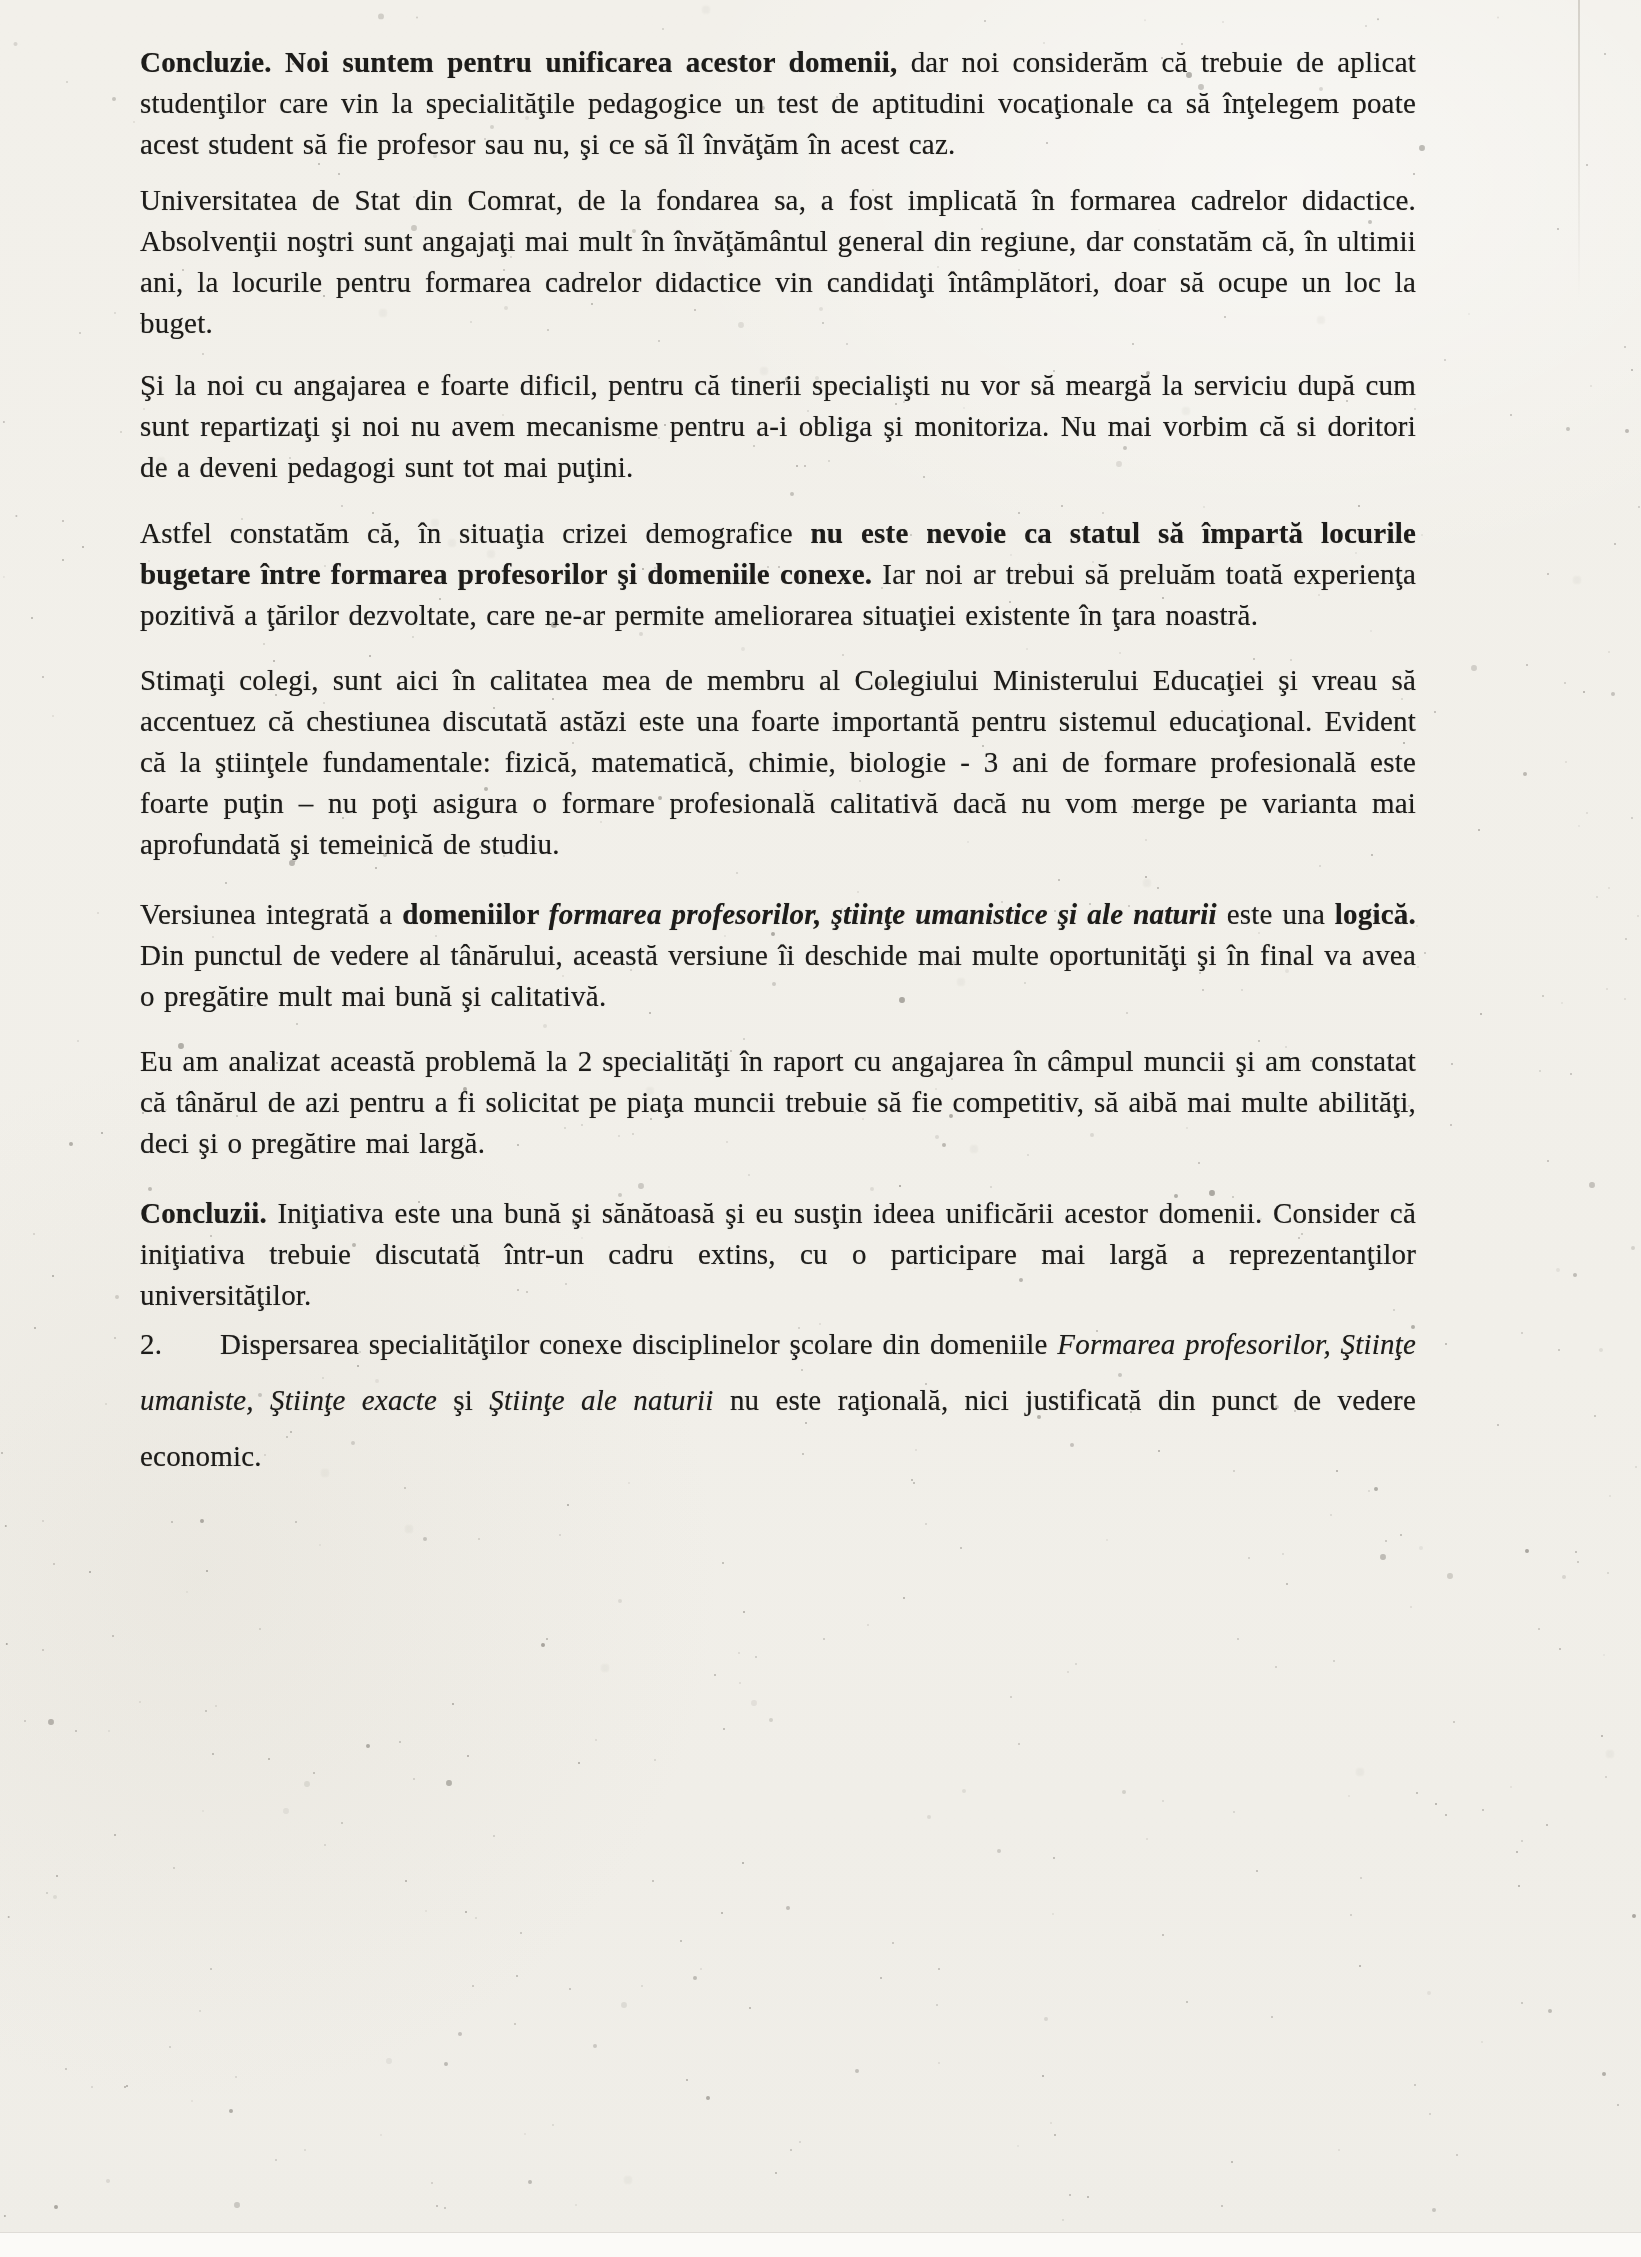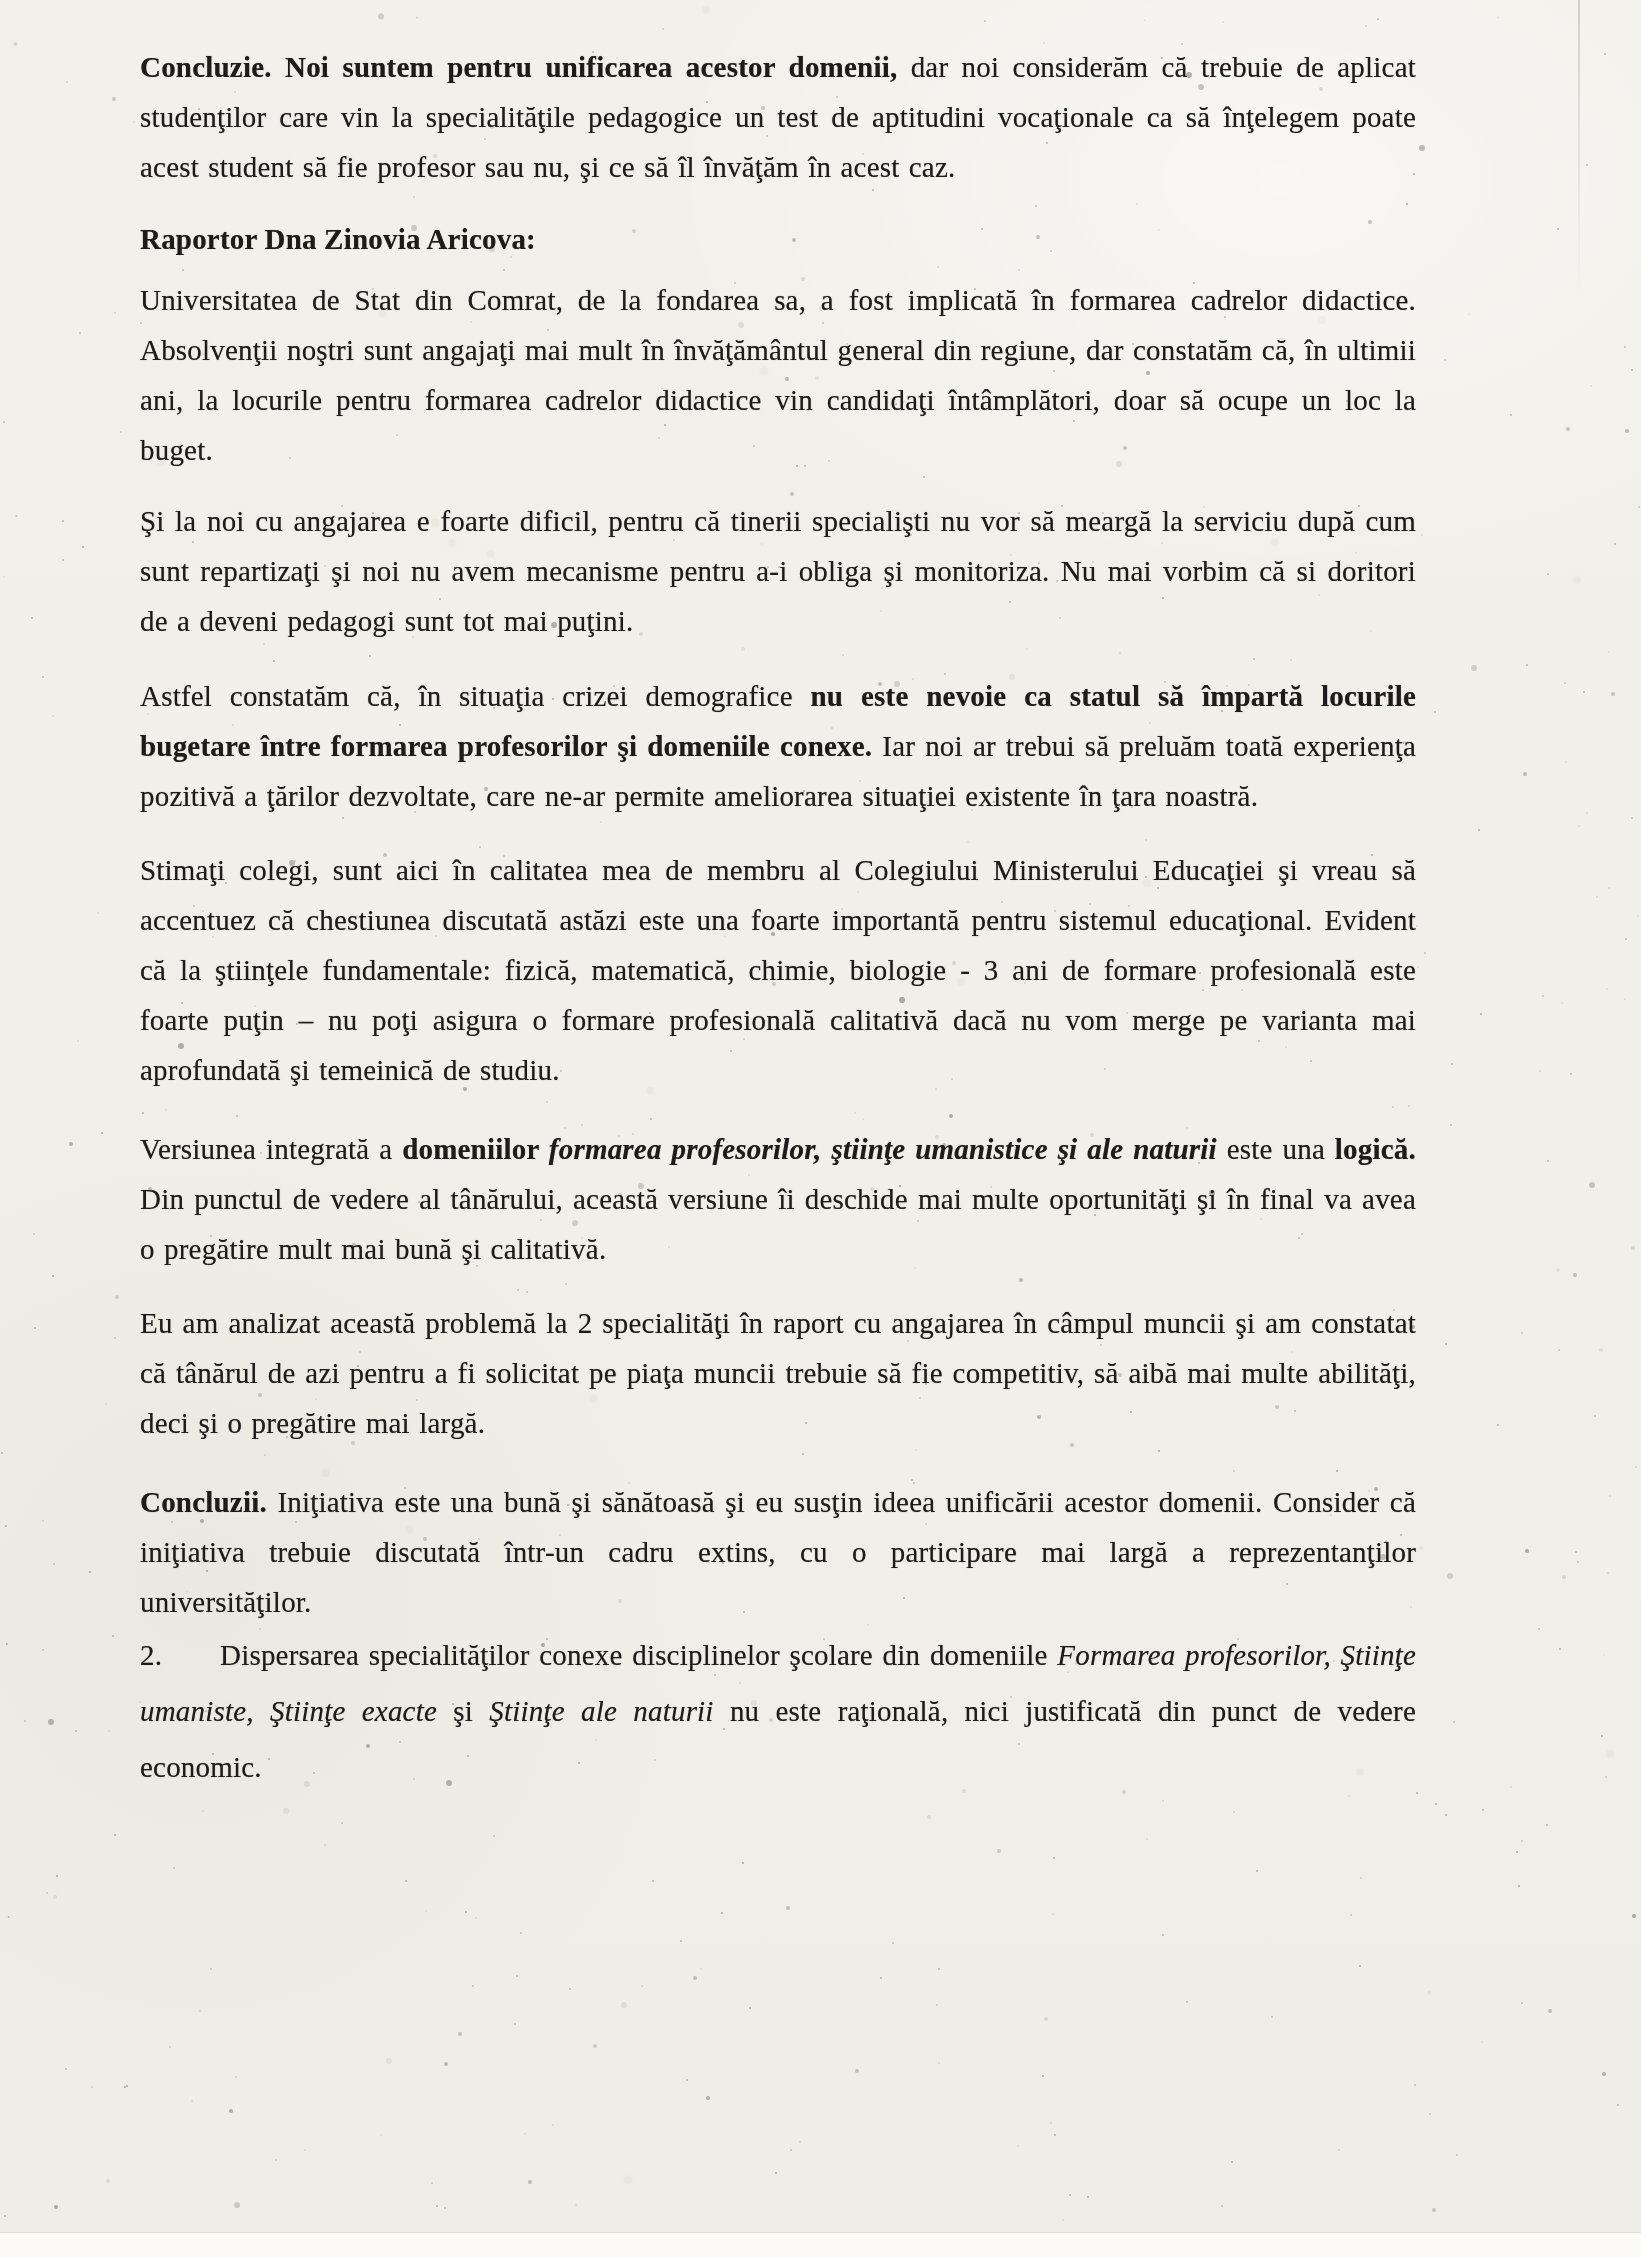--- a/index.html
+++ b/index.html
@@ -13,21 +13,21 @@
     background-image:
       radial-gradient(1062px 676px at 78% 8%, rgba(255,255,255,0.45), rgba(255,255,255,0) 60%),
       radial-gradient(869px 869px at 12% 70%, rgba(214,209,197,0.22), rgba(214,209,197,0) 60%),
       linear-gradient(180deg,#f2f0ea 0%, #f1efe9 60%, #efede7 100%);
   }
   .textbody{
     position:absolute;left:140px;top:42px;width:1276px;
     text-shadow:0 0 0.7px rgba(35,32,28,0.55);
   }
   .p,.h,.li{font-size:29px;}
-  .p{text-align:justify;line-height:50px;word-spacing:1.9px;letter-spacing:0.2px;}
+  .p{text-align:justify;line-height:41px;word-spacing:1.9px;letter-spacing:0.2px;}
   .h{font-weight:bold;line-height:41px;letter-spacing:0.2px;}
   .hc{text-align:center;padding-left:106px;}
   .li{text-align:justify;line-height:56px;word-spacing:1.9px;letter-spacing:0.2px;position:relative;}
   .num{display:inline-block;width:80px;}
   .s-n{font-weight:normal;font-style:normal;}
   .s-b{font-weight:700;}
   .s-i{font-style:italic;}
   .s-bi{font-weight:700;font-style:italic;}
   .noise{position:absolute;left:0;top:0;width:1.9px;height:1.9px;border-radius:50%;pointer-events:none;background:transparent;}
   .edge-line{
@@ -41,21 +41,20 @@
   }
 </style>
 </head>
 <body>
 
 <div class="page" style="background-color: rgb(241, 239, 233); color: rgb(29, 28, 26);">
   <div class="noise" id="noise" style="box-shadow: rgba(62, 57, 50, 0.14) 413px 196px 0px 0px, rgba(62, 57, 50, 0.11) 616px 57px 0px 0px, rgba(62, 57, 50, 0.23) 1433px 2209px 0px 1px, rgba(62, 57, 50, 0.1) 1052px 1913px 0px 0px, rgba(62, 57, 50, 0.36) 230px 2110px 0px 1px, rgba(62, 57, 50, 0.16) 903px 401px 0px 0px, rgba(62, 57, 50, 0.34) 1546px 1824px 0px 0px, rgba(62, 57, 50, 0.25) 766px 135px 0px 0px, rgba(62, 57, 50, 0.2) 1360px 1877px 0px 0px, rgba(62, 57, 50, 0.31) 960px 1547px 0px 0px, rgba(62, 57, 50, 0.13) 1624px 998px 0px 0px, rgba(62, 57, 50, 0.27) 734px 282px 0px 0px, rgba(62, 57, 50, 0.16) 1319px 865px 0px 0px, rgba(62, 57, 50, 0.36) 31px 617px 0px 0px, rgba(62, 57, 50, 0.26) 1567px 428px 0px 1px, rgba(62, 57, 50, 0.39) 552px 698px 0px 0px, rgba(62, 57, 50, 0.21) 169px 2046px 0px 0px, rgba(62, 57, 50, 0.24) 1164px 681px 0px 0px, rgba(62, 57, 50, 0.3) 192px 541px 0px 0px, rgba(62, 57, 50, 0.3) 804px 465px 0px 0px, rgba(62, 57, 50, 0.35) 1445px 1814px 0px 0px, rgba(62, 57, 50, 0.25) 658px 340px 0px 0px, rgba(62, 57, 50, 0.32) 1069px 2194px 0px 0px, rgba(62, 57, 50, 0.34) 706px 101px 0px 0px, rgba(62, 57, 50, 0.2) 1605px 1776px 0px 0px, rgba(62, 57, 50, 0.37) 464px 1088px 0px 1px, rgba(62, 57, 50, 0.16) 323px 702px 0px 0px, rgba(62, 57, 50, 0.19) 662px 28px 0px 0px, rgba(62, 57, 50, 0.3) 778px 566px 0px 0px, rgba(62, 57, 50, 0.2) 907px 1340px 0px 0px, rgba(62, 57, 50, 0.37) 686px 2079px 0px 0px, rgba(62, 57, 50, 0.08) 1557px 1269px 0px 1px, rgba(62, 57, 50, 0.38) 418px 1201px 0px 0px, rgba(62, 57, 50, 0.17) 1607px 1572px 0px 0px, rgba(62, 57, 50, 0.18) 925px 1523px 0px 0px, rgba(62, 57, 50, 0.08) 753px 1702px 0px 1.9px, rgba(62, 57, 50, 0.29) 944px 673px 0px 0px, rgba(62, 57, 50, 0.24) 767px 566px 0px 0px, rgba(62, 57, 50, 0.37) 56px 1875px 0px 0px, rgba(62, 57, 50, 0.39) 1211px 1192px 0px 1.9px, rgba(62, 57, 50, 0.25) 1018px 1743px 0px 0px, rgba(62, 57, 50, 0.08) 1010px 554px 0px 0px, rgba(62, 57, 50, 0.26) 1542px 995px 0px 0px, rgba(62, 57, 50, 0.26) 936px 68px 0px 0px, rgba(62, 57, 50, 0.15) 114px 312px 0px 0px, rgba(62, 57, 50, 0.39) 463px 1245px 0px 0px, rgba(62, 57, 50, 0.3) 1096px 1330px 0px 0px, rgba(62, 57, 50, 0.25) 459px 2033px 0px 1px, rgba(62, 57, 50, 0.16) 1075px 1663px 0px 0px, rgba(62, 57, 50, 0.18) 241px 518px 0px 0px, rgba(62, 57, 50, 0.34) 723px 1728px 0px 0px, rgba(62, 57, 50, 0.19) 478px 1538px 0px 0px, rgba(62, 57, 50, 0.3) 1198px 1162px 0px 0px, rgba(62, 57, 50, 0.33) 448px 1782px 0px 1.9px, rgba(62, 57, 50, 0.24) 1444px 359px 0px 0px, rgba(62, 57, 50, 0.09) 1144px 19.3px 0px 0px, rgba(62, 57, 50, 0.39) 1358px 505px 0px 0px, rgba(62, 57, 50, 0.23) 1100px 1344px 0px 0px, rgba(62, 57, 50, 0.12) 938px 2062px 0px 0px, rgba(62, 57, 50, 0.11) 1338px 2149px 0px 0px, rgba(62, 57, 50, 0.36) 367px 1745px 0px 1px, rgba(62, 57, 50, 0.38) 1406px 203px 0px 0px, rgba(62, 57, 50, 0.32) 1020px 1279px 0px 1px, rgba(62, 57, 50, 0.15) 1241px 989px 0px 0px, rgba(62, 57, 50, 0.12) 819px 1323px 0px 0px, rgba(62, 57, 50, 0.3) 694px 309px 0px 0px, rgba(62, 57, 50, 0.34) 372px 512px 0px 0px, rgba(62, 57, 50, 0.11) 1608px 887px 0px 0px, rgba(62, 57, 50, 0.22) 173px 1867px 0px 0px, rgba(62, 57, 50, 0.17) 971px 809px 0px 0px, rgba(62, 57, 50, 0.09) 380px 2134px 0px 0px, rgba(62, 57, 50, 0.18) 1414px 408px 0px 0px, rgba(62, 57, 50, 0.09) 1510px 1786px 0px 0px, rgba(62, 57, 50, 0.08) 1286px 970px 0px 1px, rgba(62, 57, 50, 0.16) 1136px 203px 0px 0px, rgba(62, 57, 50, 0.09) 425px 1910px 0px 0px, rgba(62, 57, 50, 0.31) 1346px 400px 0px 0px, rgba(62, 57, 50, 0.32) 291px 862px 0px 1.9px, rgba(62, 57, 50, 0.13) 726px 1141px 0px 0px, rgba(62, 57, 50, 0.4) 101px 1132px 0px 0px, rgba(62, 57, 50, 0.26) 384px 854px 0px 1px, rgba(62, 57, 50, 0.29) 445px 2063px 0px 1px, rgba(62, 57, 50, 0.14) 1062px 2219px 0px 0px, rgba(62, 57, 50, 0.1) 1260px 1218px 0px 0px, rgba(62, 57, 50, 0.32) 1162px 1934px 0px 0px, rgba(62, 57, 50, 0.12) 739px 1682px 0px 0px, rgba(62, 57, 50, 0.14) 618px 1135px 0px 0px, rgba(62, 57, 50, 0.19) 66px 81px 0px 0px, rgba(62, 57, 50, 0.2) 773px 983px 0px 1px, rgba(62, 57, 50, 0.27) 892px 1942px 0px 0px, rgba(62, 57, 50, 0.23) 260px 1152px 0px 0px, rgba(62, 57, 50, 0.32) 436px 2205px 0px 0px, rgba(62, 57, 50, 0.16) 1632px 1247px 0px 1px, rgba(62, 57, 50, 0.14) 641px 1985px 0px 0px, rgba(62, 57, 50, 0.18) 896px 683px 0px 1.9px, rgba(62, 57, 50, 0.4) 206px 1570px 0px 0px, rgba(62, 57, 50, 0.34) 911px 1479px 0px 0px, rgba(62, 57, 50, 0.35) 659px 797px 0px 1px, rgba(62, 57, 50, 0.12) 1119px 652px 0px 0px, rgba(62, 57, 50, 0.14) 245px 112px 0px 0px, rgba(62, 57, 50, 0.3) 1310px 1060px 0px 0px, rgba(62, 57, 50, 0.31) 198px 108px 0px 0px, rgba(62, 57, 50, 0.4) 1403px 742px 0px 0px, rgba(62, 57, 50, 0.38) 467px 1755px 0px 0px, rgba(62, 57, 50, 0.36) 493px 707px 0px 0px, rgba(62, 57, 50, 0.19) 1290px 659px 0px 0px, rgba(62, 57, 50, 0.24) 113px 98px 0px 1px, rgba(62, 57, 50, 0.35) 749px 2007px 0px 0px, rgba(62, 57, 50, 0.13) 212px 936px 0px 0px, rgba(62, 57, 50, 0.18) 1473px 667px 0px 1.9px, rgba(62, 57, 50, 0.33) 981px 228px 0px 0px, rgba(62, 57, 50, 0.28) 210px 1968px 0px 0px, rgba(62, 57, 50, 0.18) 673px 539px 0px 0px, rgba(62, 57, 50, 0.09) 1275px 961px 0px 0px, rgba(62, 57, 50, 0.09) 914px 1267px 0px 0px, rgba(62, 57, 50, 0.31) 1421px 147px 0px 1.9px, rgba(62, 57, 50, 0.26) 1453px 1721px 0px 0px, rgba(62, 57, 50, 0.3) 210px 1235px 0px 0px, rgba(62, 57, 50, 0.26) 753px 445px 0px 0px, rgba(62, 57, 50, 0.1) 1481px 2041px 0px 0px, rgba(62, 57, 50, 0.27) 787px 1907px 0px 1px, rgba(62, 57, 50, 0.34) 982px 745px 0px 0px, rgba(62, 57, 50, 0.22) 1275px 1666px 0px 0px, rgba(62, 57, 50, 0.13) 1145px 839px 0px 0px, rgba(62, 57, 50, 0.2) 1408px 1105px 0px 0px, rgba(62, 57, 50, 0.19) 574px 1222px 0px 1.9px, rgba(62, 57, 50, 0.2) 842px 654px 0px 0px, rgba(62, 57, 50, 0.28) 822px 322px 0px 0px, rgba(62, 57, 50, 0.36) 1631px 369px 0px 0px, rgba(62, 57, 50, 0.2) 1001px 901px 0px 0px, rgba(62, 57, 50, 0.26) 1232px 1196px 0px 0px, rgba(62, 57, 50, 0.11) 1497px 16.4px 0px 0px, rgba(62, 57, 50, 0.37) 1193px 282px 0px 0px, rgba(62, 57, 50, 0.37) 405px 1880px 0px 0px, rgba(62, 57, 50, 0.22) 372px 288px 0px 0px, rgba(62, 57, 50, 0.11) 740px 324px 0px 1.9px, rgba(62, 57, 50, 0.4) 542px 1644px 0px 1px, rgba(62, 57, 50, 0.27) 520px 1932px 0px 0px, rgba(62, 57, 50, 0.25) 1456px 2154px 0px 0px, rgba(62, 57, 50, 0.35) 181px 1002px 0px 0px, rgba(62, 57, 50, 0.1) 108px 1730px 0px 0px, rgba(62, 57, 50, 0.34) 1053px 1857px 0px 0px, rgba(62, 57, 50, 0.14) 748px 1174px 0px 0px, rgba(62, 57, 50, 0.36) 1516px 1851px 0px 0px, rgba(62, 57, 50, 0.23) 1237px 1638px 0px 0px, rgba(62, 57, 50, 0.13) 595px 1739px 0px 0px, rgba(62, 57, 50, 0.27) 1624px 346px 0px 0px, rgba(62, 57, 50, 0.11) 871px 1188px 0px 1px, rgba(62, 57, 50, 0.26) 547px 329px 0px 0px, rgba(62, 57, 50, 0.24) 823px 1638px 0px 0px, rgba(62, 57, 50, 0.18) 736px 872px 0px 0px, rgba(62, 57, 50, 0.27) 1202px 989px 0px 0px, rgba(62, 57, 50, 0.28) 694px 1977px 0px 1px, rgba(62, 57, 50, 0.31) 869px 65px 0px 0px, rgba(62, 57, 50, 0.17) 412px 636px 0px 0px, rgba(62, 57, 50, 0.13) 97px 912px 0px 0px, rgba(62, 57, 50, 0.3) 1450px 1124px 0px 0px, rgba(62, 57, 50, 0.22) 1521px 1332px 0px 0px, rgba(62, 57, 50, 0.28) 1382px 1556px 0px 1.9px, rgba(62, 57, 50, 0.24) 540px 1219px 0px 0px, rgba(62, 57, 50, 0.19) 632px 1133px 0px 0px, rgba(62, 57, 50, 0.38) 1221px 710px 0px 0px, rgba(62, 57, 50, 0.18) 416px 1399px 0px 0px, rgba(62, 57, 50, 0.31) 353px 1244px 0px 1px, rgba(62, 57, 50, 0.26) 1577px 1561px 0px 0px, rgba(62, 57, 50, 0.38) 273px 660px 0px 0px, rgba(62, 57, 50, 0.13) 1091px 1134px 0px 1px, rgba(62, 57, 50, 0.16) 1320px 88px 0px 1px, rgba(62, 57, 50, 0.2) 951px 1078px 0px 0px, rgba(62, 57, 50, 0.19) 120px 431px 0px 0px, rgba(62, 57, 50, 0.25) 1591px 1184px 0px 1.9px, rgba(62, 57, 50, 0.35) 268px 1758px 0px 0px, rgba(62, 57, 50, 0.37) 1147px 372px 0px 1px, rgba(62, 57, 50, 0.16) 990px 1186px 0px 0px, rgba(62, 57, 50, 0.14) 552px 2124px 0px 0px, rgba(62, 57, 50, 0.07) 1468px 313px 0px 0px, rgba(62, 57, 50, 0.08) 1370px 630px 0px 0px, rgba(62, 57, 50, 0.25) 1181px 43px 0px 0px, rgba(62, 57, 50, 0.11) 1258px 932px 0px 0px, rgba(62, 57, 50, 0.12) 1161px 542px 0px 0px, rgba(62, 57, 50, 0.15) 199px 2010px 0px 0px, rgba(62, 57, 50, 0.32) 1256px 1870px 0px 0px, rgba(62, 57, 50, 0.14) 1092px 561px 0px 0px, rgba(62, 57, 50, 0.15) 1596px 896px 0px 0px, rgba(62, 57, 50, 0.2) 1429px 2113px 0px 0px, rgba(62, 57, 50, 0.39) 55px 2206px 0px 1px, rgba(62, 57, 50, 0.17) 654px 1759px 0px 0px, rgba(62, 57, 50, 0.29) 479px 846px 0px 0px, rgba(62, 57, 50, 0.29) 236px 1115px 0px 0px, rgba(62, 57, 50, 0.26) 526px 1291px 0px 0px, rgba(62, 57, 50, 0.33) 1400px 1534px 0px 0px, rgba(62, 57, 50, 0.4) 89px 1571px 0px 0px, rgba(62, 57, 50, 0.15) 491px 248px 0px 1.9px, rgba(62, 57, 50, 0.1) 820px 308px 0px 1px, rgba(62, 57, 50, 0.27) 15.4px 515px 0px 0px, rgba(62, 57, 50, 0.36) 3.9px 2215px 0px 0px, rgba(62, 57, 50, 0.11) 937px 266px 0px 0px, rgba(62, 57, 50, 0.37) 124px 2086px 0px 0px, rgba(62, 57, 50, 0.36) 805px 1422px 0px 0px, rgba(62, 57, 50, 0.32) 1301px 578px 0px 0px, rgba(62, 57, 50, 0.08) 1017px 2145px 0px 0px, rgba(62, 57, 50, 0.15) 1226px 685px 0px 0px, rgba(62, 57, 50, 0.33) 225px 882px 0px 0px, rgba(62, 57, 50, 0.31) 923px 476px 0px 0px, rgba(62, 57, 50, 0.12) 165px 1109px 0px 0px, rgba(62, 57, 50, 0.35) 1603px 2073px 0px 1px, rgba(62, 57, 50, 0.23) 917px 1220px 0px 0px, rgba(62, 57, 50, 0.21) 798px 1327px 0px 0px, rgba(62, 57, 50, 0.39) 369px 655px 0px 0px, rgba(62, 57, 50, 0.35) 895px 403px 0px 0px, rgba(62, 57, 50, 0.32) 1161px 57px 0px 0px, rgba(62, 57, 50, 0.28) 560px 1070px 0px 0px, rgba(62, 57, 50, 0.09) 524px 2133px 0px 0px, rgba(62, 57, 50, 0.24) 193px 905px 0px 0px, rgba(62, 57, 50, 0.37) 707px 2097px 0px 1px, rgba(62, 57, 50, 0.19) 116px 1296px 0px 1px, rgba(62, 57, 50, 0.37) 649px 1012px 0px 0px, rgba(62, 57, 50, 0.12) 1318px 594px 0px 0px, rgba(62, 57, 50, 0.27) 65px 2068px 0px 0px, rgba(62, 57, 50, 0.21) 565px 1283px 0px 0px, rgba(62, 57, 50, 0.33) 1157px 887px 0px 0px, rgba(62, 57, 50, 0.36) 1188px 74px 0px 1.9px, rgba(62, 57, 50, 0.27) 1424px 952px 0px 0px, rgba(62, 57, 50, 0.21) 202px 910px 0px 0px, rgba(62, 57, 50, 0.22) 503px 855px 0px 0px, rgba(62, 57, 50, 0.21) 936px 2004px 0px 0px, rgba(62, 57, 50, 0.29) 1377px 18.3px 0px 0px, rgba(62, 57, 50, 0.21) 359px 1351px 0px 0px, rgba(62, 57, 50, 0.09) 1026px 648px 0px 0px, rgba(62, 57, 50, 0.38) 275px 694px 0px 0px, rgba(62, 57, 50, 0.16) 42px 1520px 0px 0px, rgba(62, 57, 50, 0.36) 1412px 1326px 0px 1px, rgba(62, 57, 50, 0.37) 34px 1327px 0px 0px, rgba(62, 57, 50, 0.35) 62px 559px 0px 0px, rgba(62, 57, 50, 0.23) 341px 505px 0px 0px, rgba(62, 57, 50, 0.19) 416px 16.4px 0px 0px, rgba(62, 57, 50, 0.16) 559px 1534px 0px 0px, rgba(62, 57, 50, 0.28) 1574px 1274px 0px 1px, rgba(62, 57, 50, 0.32) 730px 1050px 0px 0px, rgba(62, 57, 50, 0.21) 236px 2204px 0px 1.9px, rgba(62, 57, 50, 0.15) 807px 410px 0px 0px, rgba(62, 57, 50, 0.27) 879px 683px 0px 1px, rgba(62, 57, 50, 0.33) 1038px 1416px 0px 1px, rgba(62, 57, 50, 0.22) 619px 1194px 0px 1px, rgba(62, 57, 50, 0.23) 1638px 506px 0px 0px, rgba(62, 57, 50, 0.35) 1231px 2161px 0px 0px, rgba(62, 57, 50, 0.13) 105px 1403px 0px 0px, rgba(62, 57, 50, 0.17) 770px 1719px 0px 1px, rgba(62, 57, 50, 0.11) 928px 1816px 0px 1px, rgba(62, 57, 50, 0.34) 880px 1977px 0px 0px, rgba(62, 57, 50, 0.23) 1631px 817px 0px 0px, rgba(62, 57, 50, 0.19) 263px 643px 0px 0px, rgba(62, 57, 50, 0.24) 1050px 250px 0px 0px, rgba(62, 57, 50, 0.2) 546px 1101px 0px 0px, rgba(62, 57, 50, 0.33) 338px 173px 0px 0px, rgba(62, 57, 50, 0.12) 1606px 988px 0px 0px, rgba(62, 57, 50, 0.07) 1603px 1654px 0px 0px, rgba(62, 57, 50, 0.25) 1071px 1444px 0px 1px, rgba(62, 57, 50, 0.31) 925px 1383px 0px 0px, rgba(62, 57, 50, 0.14) 1330px 1514px 0px 0px, rgba(62, 57, 50, 0.36) 323px 295px 0px 0px, rgba(62, 57, 50, 0.11) 1050px 2122px 0px 0px, rgba(62, 57, 50, 0.1) 963px 1790px 0px 1px, rgba(62, 57, 50, 0.4) 742px 1862px 0px 0px, rgba(62, 57, 50, 0.39) 578px 1762px 0px 0px, rgba(62, 57, 50, 0.32) 1046px 142px 0px 0px, rgba(62, 57, 50, 0.35) 4.8px 1525px 0px 0px, rgba(62, 57, 50, 0.26) 296px 1023px 0px 0px, rgba(62, 57, 50, 0.31) 802px 1453px 0px 0px, rgba(62, 57, 50, 0.3) 1221px 2205px 0px 0px, rgba(62, 57, 50, 0.33) 516px 1975px 0px 0px, rgba(62, 57, 50, 0.21) 510px 256px 0px 0px, rgba(62, 57, 50, 0.34) 342px 817px 0px 0px, rgba(62, 57, 50, 0.23) 630px 969px 0px 0px, rgba(62, 57, 50, 0.21) 594px 2045px 0px 1px, rgba(62, 57, 50, 0.21) 1248px 1557px 0px 0px, rgba(62, 57, 50, 0.08) 376px 1380px 0px 1px, rgba(62, 57, 50, 0.36) 1413px 173px 0px 0px, rgba(62, 57, 50, 0.32) 1451px 1063px 0px 0px, rgba(62, 57, 50, 0.22) 1010px 1696px 0px 0px, rgba(62, 57, 50, 0.09) 1561px 1002px 0px 0px, rgba(62, 57, 50, 0.28) 1521px 2002px 0px 0px, rgba(62, 57, 50, 0.12) 139px 1701px 0px 0px, rgba(62, 57, 50, 0.17) 1123px 1791px 0px 1px, rgba(62, 57, 50, 0.18) 33px 1233px 0px 0px, rgba(62, 57, 50, 0.17) 564px 1127px 0px 0px, rgba(62, 57, 50, 0.1) 306px 1783px 0px 1.9px, rgba(62, 57, 50, 0.24) 114px 1337px 0px 0px, rgba(62, 57, 50, 0.36) 1445px 1343px 0px 0px, rgba(62, 57, 50, 0.09) 724px 935px 0px 0px, rgba(62, 57, 50, 0.4) 5.8px 1643px 0px 0px, rgba(62, 57, 50, 0.1) 1186px 1127px 0px 0px, rgba(62, 57, 50, 0.07) 581px 1237px 0px 0px, rgba(62, 57, 50, 0.25) 1128px 905px 0px 0px, rgba(62, 57, 50, 0.1) 816px 377px 0px 1px, rgba(62, 57, 50, 0.23) 24px 1720px 0px 0px, rgba(62, 57, 50, 0.14) 304px 2149px 0px 0px, rgba(62, 57, 50, 0.27) 399px 1741px 0px 0px, rgba(62, 57, 50, 0.11) 562px 975px 0px 0px, rgba(62, 57, 50, 0.14) 475px 1917px 0px 0px, rgba(62, 57, 50, 0.08) 1011px 676px 0px 1.9px, rgba(62, 57, 50, 0.13) 867px 1624px 0px 0px, rgba(62, 57, 50, 0.16) 799px 2141px 0px 0px, rgba(62, 57, 50, 0.32) 714px 1674px 0px 0px, rgba(62, 57, 50, 0.3) 1547px 573px 0px 0px, rgba(62, 57, 50, 0.09) 1291px 1351px 0px 0px, rgba(62, 57, 50, 0.36) 1175px 1195px 0px 1px, rgba(62, 57, 50, 0.22) 719px 579px 0px 0px, rgba(62, 57, 50, 0.11) 133px 121px 0px 0px, rgba(62, 57, 50, 0.31) 1056px 580px 0px 0px, rgba(62, 57, 50, 0.18) 352px 1442px 0px 1px, rgba(62, 57, 50, 0.12) 1565px 761px 0px 0px, rgba(62, 57, 50, 0.28) 205px 1710px 0px 0px, rgba(62, 57, 50, 0.12) 1101px 755px 0px 0px, rgba(62, 57, 50, 0.34) 212px 1753px 0px 0px, rgba(62, 57, 50, 0.11) 1416px 925px 0px 0px, rgba(62, 57, 50, 0.31) 1497px 1424px 0px 0px, rgba(62, 57, 50, 0.28) 1558px 1349px 0px 0px, rgba(62, 57, 50, 0.13) 215px 1705px 0px 0px, rgba(62, 57, 50, 0.36) 1375px 1488px 0px 1px, rgba(62, 57, 50, 0.08) 967px 841px 0px 0px, rgba(62, 57, 50, 0.26) 1038px 562px 0px 0px, rgba(62, 57, 50, 0.31) 1604px 53px 0px 0px, rgba(62, 57, 50, 0.38) 1478px 829px 0px 0px, rgba(62, 57, 50, 0.39) 276px 1062px 0px 0px, rgba(62, 57, 50, 0.18) 828px 460px 0px 0px, rgba(62, 57, 50, 0.39) 126px 2085px 0px 0px, rgba(62, 57, 50, 0.3) 1626px 430px 0px 1px, rgba(62, 57, 50, 0.28) 149px 1188px 0px 1px, rgba(62, 57, 50, 0.39) 901px 999px 0px 1.9px, rgba(62, 57, 50, 0.24) 79px 332px 0px 0px, rgba(62, 57, 50, 0.12) 862px 1118px 0px 0px, rgba(62, 57, 50, 0.28) 1301px 1233px 0px 0px, rgba(62, 57, 50, 0.13) 831px 727px 0px 0px, rgba(62, 57, 50, 0.38) 465px 1911px 0px 0px, rgba(62, 57, 50, 0.32) 1575px 1551px 0px 0px, rgba(62, 57, 50, 0.35) 439px 598px 0px 0px, rgba(62, 57, 50, 0.38) 721px 1912px 0px 0px, rgba(62, 57, 50, 0.21) 846px 343px 0px 0px, rgba(62, 57, 50, 0.18) 581px 1124px 0px 0px, rgba(62, 57, 50, 0.17) 1024px 982px 0px 0px, rgba(62, 57, 50, 0.23) 484px 138px 0px 0px, rgba(62, 57, 50, 0.29) 613px 685px 0px 0px, rgba(62, 57, 50, 0.3) 1526px 664px 0px 0px, rgba(62, 57, 50, 0.35) 1073px 420px 0px 0px, rgba(62, 57, 50, 0.07) 761px 543px 0px 0px, rgba(62, 57, 50, 0.32) 1557px 228px 0px 0px, rgba(62, 57, 50, 0.28) 1054px 910px 0px 0px, rgba(62, 57, 50, 0.13) 640px 633px 0px 1px, rgba(62, 57, 50, 0.25) 572px 742px 0px 0px, rgba(62, 57, 50, 0.35) 591px 303px 0px 0px, rgba(62, 57, 50, 0.27) 1199px 972px 0px 0px, rgba(62, 57, 50, 0.22) 1104px 1068px 0px 0px, rgba(62, 57, 50, 0.3) 1510px 414px 0px 0px, rgba(62, 57, 50, 0.11) 505px 307px 0px 1px, rgba(62, 57, 50, 0.27) 476px 1265px 0px 0px, rgba(62, 57, 50, 0.14) 1162px 1800px 0px 0px, rgba(62, 57, 50, 0.26) 472px 1985px 0px 0px, rgba(62, 57, 50, 0.21) 1059px 617px 0px 0px, rgba(62, 57, 50, 0.39) 1359px 1965px 0px 0px, rgba(62, 57, 50, 0.13) 1045px 2018px 0px 1px, rgba(62, 57, 50, 0.22) 413px 227px 0px 1.9px, rgba(62, 57, 50, 0.17) 1539px 1070px 0px 0px, rgba(62, 57, 50, 0.14) 1368px 1490px 0px 0px, rgba(62, 57, 50, 0.08) 147px 713px 0px 0px, rgba(62, 57, 50, 0.32) 1434px 711px 0px 0px, rgba(62, 57, 50, 0.25) 42px 1649px 0px 0px, rgba(62, 57, 50, 0.33) 546px 1638px 0px 0px, rgba(62, 57, 50, 0.16) 1233px 1811px 0px 0px, rgba(62, 57, 50, 0.3) 62px 520px 0px 0px, rgba(62, 57, 50, 0.15) 953px 962px 0px 1px, rgba(62, 57, 50, 0.38) 743px 1611px 0px 0px, rgba(62, 57, 50, 0.4) 1526px 1550px 0px 1px, rgba(62, 57, 50, 0.15) 14.5px 43px 0px 1px, rgba(62, 57, 50, 0.23) 1119px 1374px 0px 1px, rgba(62, 57, 50, 0.24) 1625px 938px 0px 0px, rgba(62, 57, 50, 0.3) 182px 269px 0px 0px, rgba(62, 57, 50, 0.33) 1px 1452px 0px 0px, rgba(62, 57, 50, 0.12) 600px 821px 0px 0px, rgba(62, 57, 50, 0.31) 1586px 164px 0px 0px, rgba(62, 57, 50, 0.12) 857px 891px 0px 0px, rgba(62, 57, 50, 0.1) 1203px 506px 0px 0px, rgba(62, 57, 50, 0.34) 318px 163px 0px 0px, rgba(62, 57, 50, 0.08) 319px 1544px 0px 0px, rgba(62, 57, 50, 0.1) 1149px 722px 0px 0px, rgba(62, 57, 50, 0.08) 2.9px 576px 0px 0px, rgba(62, 57, 50, 0.21) 1333px 1660px 0px 0px, rgba(62, 57, 50, 0.36) 1371px 854px 0px 0px, rgba(62, 57, 50, 0.14) 77px 1040px 0px 0px, rgba(62, 57, 50, 0.19) 380px 15.4px 0px 1.9px, rgba(62, 57, 50, 0.15) 859px 780px 0px 0px, rgba(62, 57, 50, 0.28) 1594px 1415px 0px 0px, rgba(62, 57, 50, 0.34) 650px 1118px 0px 0px, rgba(62, 57, 50, 0.29) 75px 1730px 0px 0px, rgba(62, 57, 50, 0.28) 1369px 221px 0px 1px, rgba(62, 57, 50, 0.16) 264px 1454px 0px 0px, rgba(62, 57, 50, 0.3) 943px 1144px 0px 1px, rgba(62, 57, 50, 0.09) 1355px 552px 0px 0px, rgba(62, 57, 50, 0.32) 50px 1721px 0px 1.9px, rgba(62, 57, 50, 0.14) 1635px 1466px 0px 0px, rgba(62, 57, 50, 0.37) 1583px 691px 0px 0px, rgba(62, 57, 50, 0.39) 452px 1703px 0px 0px, rgba(62, 57, 50, 0.26) 1200px 86px 0px 1.9px, rgba(62, 57, 50, 0.12) 1118px 463px 0px 1.9px, rgba(62, 57, 50, 0.3) 112px 1635px 0px 0px, rgba(62, 57, 50, 0.1) 1609px 1495px 0px 0px, rgba(62, 57, 50, 0.23) 755px 1656px 0px 0px, rgba(62, 57, 50, 0.37) 950px 1115px 0px 1px, rgba(62, 57, 50, 0.12) 107px 2180px 0px 1px, rgba(62, 57, 50, 0.1) 1600px 1349px 0px 1px, rgba(62, 57, 50, 0.15) 324px 565px 0px 0px, rgba(62, 57, 50, 0.14) 1282px 1553px 0px 0px, rgba(62, 57, 50, 0.1) 623px 2004px 0px 1.9px, rgba(62, 57, 50, 0.21) 493px 1835px 0px 0px, rgba(62, 57, 50, 0.32) 1559px 1648px 0px 0px, rgba(62, 57, 50, 0.23) 1102px 512px 0px 0px, rgba(62, 57, 50, 0.39) 399px 724px 0px 0px, rgba(62, 57, 50, 0.12) 936px 1136px 0px 1px, rgba(62, 57, 50, 0.35) 517px 1144px 0px 0px, rgba(62, 57, 50, 0.3) 793px 239px 0px 1px, rgba(62, 57, 50, 0.23) 414px 811px 0px 0px, rgba(62, 57, 50, 0.34) 872px 189px 0px 0px, rgba(62, 57, 50, 0.11) 52px 715px 0px 0px, rgba(62, 57, 50, 0.1) 1421px 534px 0px 0px, rgba(62, 57, 50, 0.25) 1538px 1628px 0px 0px, rgba(62, 57, 50, 0.14) 1027px 1154px 0px 0px, rgba(62, 57, 50, 0.33) 913px 1482px 0px 0px, rgba(62, 57, 50, 0.13) 738px 1652px 0px 0px, rgba(62, 57, 50, 0.1) 526px 117px 0px 1px, rgba(62, 57, 50, 0.12) 915px 1449px 0px 0px, rgba(62, 57, 50, 0.19) 1018px 269px 0px 0px, rgba(62, 57, 50, 0.18) 654px 567px 0px 0px, rgba(62, 57, 50, 0.32) 786px 378px 0px 1px, rgba(62, 57, 50, 0.19) 1392px 1106px 0px 0px, rgba(62, 57, 50, 0.29) 1294px 1410px 0px 0px, rgba(62, 57, 50, 0.32) 1614px 543px 0px 0px, rgba(62, 57, 50, 0.36) 180px 1045px 0px 1.9px, rgba(62, 57, 50, 0.13) 668px 1246px 0px 0px, rgba(62, 57, 50, 0.21) 46px 1892px 0px 0px, rgba(62, 57, 50, 0.16) 232px 724px 0px 0px, rgba(62, 57, 50, 0.12) 143px 408px 0px 0px, rgba(62, 57, 50, 0.24) 140px 322px 0px 0px, rgba(62, 57, 50, 0.16) 435px 935px 0px 0px, rgba(62, 57, 50, 0.4) 52px 1275px 0px 0px, rgba(62, 57, 50, 0.25) 53px 1563px 0px 0px, rgba(62, 57, 50, 0.26) 404px 1487px 0px 0px, rgba(62, 57, 50, 0.22) 1564px 682px 0px 0px, rgba(62, 57, 50, 0.2) 998px 1850px 0px 1px, rgba(62, 57, 50, 0.08) 1428px 1992px 0px 1px, rgba(62, 57, 50, 0.29) 529px 2181px 0px 1px, rgba(62, 57, 50, 0.28) 1037px 236px 0px 1px, rgba(62, 57, 50, 0.35) 292px 63px 0px 0px, rgba(62, 57, 50, 0.22) 650px 923px 0px 0px, rgba(62, 57, 50, 0.09) 628px 1482px 0px 0px, rgba(62, 57, 50, 0.34) 803px 790px 0px 0px, rgba(62, 57, 50, 0.29) 1570px 1073px 0px 0px, rgba(62, 57, 50, 0.18) 1365px 25px 0px 0px, rgba(62, 57, 50, 0.3) 1131px 806px 0px 0px, rgba(62, 57, 50, 0.39) 1518px 1885px 0px 0px, rgba(62, 57, 50, 0.33) 1061px 505px 0px 0px, rgba(62, 57, 50, 0.3) 652px 1880px 0px 0px, rgba(62, 57, 50, 0.13) 434px 155px 0px 1px, rgba(62, 57, 50, 0.09) 191px 2100px 0px 0px, rgba(62, 57, 50, 0.25) 1612px 693px 0px 1px, rgba(62, 57, 50, 0.33) 1416px 1792px 0px 0px, rgba(62, 57, 50, 0.21) 743px 1038px 0px 0px, rgba(62, 57, 50, 0.3) 938px 1968px 0px 0px, rgba(62, 57, 50, 0.29) 503px 269px 0px 0px, rgba(62, 57, 50, 0.08) 202px 1810px 0px 0px, rgba(62, 57, 50, 0.26) 791px 493px 0px 1px, rgba(62, 57, 50, 0.07) 1158px 229px 0px 0px, rgba(62, 57, 50, 0.37) 201px 1520px 0px 1px, rgba(62, 57, 50, 0.31) 1224px 316px 0px 0px, rgba(62, 57, 50, 0.3) 42px 676px 0px 0px, rgba(62, 57, 50, 0.21) 640px 1185px 0px 1.9px, rgba(62, 57, 50, 0.36) 1087px 2196px 0px 0px, rgba(62, 57, 50, 0.38) 903px 1597px 0px 0px, rgba(62, 57, 50, 0.31) 1253px 658px 0px 0px, rgba(62, 57, 50, 0.26) 856px 2070px 0px 1px, rgba(62, 57, 50, 0.08) 742px 648px 0px 1px, rgba(62, 57, 50, 0.15) 254px 1005px 0px 0px, rgba(62, 57, 50, 0.14) 1563px 1576px 0px 1px, rgba(62, 57, 50, 0.07) 963px 407px 0px 0px, rgba(62, 57, 50, 0.14) 1417px 966px 0px 0px, rgba(62, 57, 50, 0.28) 899px 1185px 0px 0px, rgba(62, 57, 50, 0.11) 1608px 651px 0px 0px, rgba(62, 57, 50, 0.4) 357px 1365px 0px 0px, rgba(62, 57, 50, 0.31) 1132px 343px 0px 0px, rgba(62, 57, 50, 0.13) 1067px 1671px 0px 0px, rgba(62, 57, 50, 0.3) 1524px 773px 0px 1px, rgba(62, 57, 50, 0.21) 1248px 684px 0px 0px, rgba(62, 57, 50, 0.38) 1145px 876px 0px 0px, rgba(62, 57, 50, 0.39) 1435px 1803px 0px 0px, rgba(62, 57, 50, 0.14) 234px 91px 0px 0px, rgba(62, 57, 50, 0.27) 1373px 915px 0px 0px, rgba(62, 57, 50, 0.14) 322px 1377px 0px 0px, rgba(62, 57, 50, 0.39) 1130px 1411px 0px 0px, rgba(62, 57, 50, 0.34) 1286px 1583px 0px 0px, rgba(62, 57, 50, 0.38) 1480px 1013px 0px 0px, rgba(62, 57, 50, 0.31) 974px 288px 0px 0px, rgba(62, 57, 50, 0.27) 295px 1521px 0px 0px, rgba(62, 57, 50, 0.19) 658px 437px 0px 0px, rgba(62, 57, 50, 0.39) 1336px 1470px 0px 0px, rgba(62, 57, 50, 0.13) 1586px 812px 0px 0px, rgba(62, 57, 50, 0.34) 1009px 601px 0px 0px, rgba(62, 57, 50, 0.13) 802px 278px 0px 1px, rgba(62, 57, 50, 0.39) 642px 568px 0px 0px, rgba(62, 57, 50, 0.32) 1018px 512px 0px 0px, rgba(62, 57, 50, 0.32) 7.7px 1916px 0px 0px, rgba(62, 57, 50, 0.38) 82px 546px 0px 0px, rgba(62, 57, 50, 0.37) 1601px 1735px 0px 0px, rgba(62, 57, 50, 0.33) 1058px 879px 0px 0px, rgba(62, 57, 50, 0.28) 1089px 903px 0px 0px, rgba(62, 57, 50, 0.19) 259px 1628px 0px 0px, rgba(62, 57, 50, 0.13) 1637px 915px 0px 0px, rgba(62, 57, 50, 0.28) 801px 1369px 0px 0px, rgba(62, 57, 50, 0.23) 1276px 1406px 0px 1px, rgba(62, 57, 50, 0.13) 854px 1112px 0px 0px, rgba(62, 57, 50, 0.21) 881px 587px 0px 0px, rgba(62, 57, 50, 0.26) 836px 96px 0px 0px, rgba(62, 57, 50, 0.08) 1578px 825px 0px 0px, rgba(62, 57, 50, 0.35) 70px 1143px 0px 1px, rgba(62, 57, 50, 0.19) 1449px 1575px 0px 1.9px, rgba(62, 57, 50, 0.22) 899px 1185px 0px 0px, rgba(62, 57, 50, 0.22) 1350px 1914px 0px 0px, rgba(62, 57, 50, 0.19) 633px 230px 0px 1px, rgba(62, 57, 50, 0.29) 171px 1521px 0px 0px, rgba(62, 57, 50, 0.28) 790px 2149px 0px 0px, rgba(62, 57, 50, 0.16) 862px 153px 0px 0px, rgba(62, 57, 50, 0.11) 880px 610px 0px 0px, rgba(62, 57, 50, 0.27) 984px 20px 0px 0px, rgba(62, 57, 50, 0.31) 1298px 1237px 0px 0px, rgba(62, 57, 50, 0.1) 575px 2204px 0px 0px, rgba(62, 57, 50, 0.3) 592px 51px 0px 0px, rgba(62, 57, 50, 0.09) 1106px 1539px 0px 0px, rgba(62, 57, 50, 0.22) 202px 353px 0px 0px, rgba(62, 57, 50, 0.2) 431px 2182px 0px 0px, rgba(62, 57, 50, 0.28) 286px 1436px 0px 0px, rgba(62, 57, 50, 0.11) 148px 560px 0px 0px, rgba(62, 57, 50, 0.21) 1393px 1309px 0px 0px, rgba(62, 57, 50, 0.23) 762px 107px 0px 1px, rgba(62, 57, 50, 0.17) 491px 126px 0px 1px, rgba(62, 57, 50, 0.12) 1043px 42px 0px 0px, rgba(62, 57, 50, 0.4) 1042px 2075px 0px 0px, rgba(62, 57, 50, 0.11) 1590px 385px 0px 0px, rgba(62, 57, 50, 0.3) 1035px 205px 0px 0px, rgba(62, 57, 50, 0.2) 1126px 1012px 0px 0px, rgba(62, 57, 50, 0.39) 1633px 1915px 0px 1px, rgba(62, 57, 50, 0.23) 259px 1394px 0px 1px, rgba(62, 57, 50, 0.17) 324px 1844px 0px 0px, rgba(62, 57, 50, 0.34) 1258px 1040px 0px 0px, rgba(62, 57, 50, 0.27) 1414px 2084px 0px 0px, rgba(62, 57, 50, 0.35) 553px 624px 0px 1.9px, rgba(62, 57, 50, 0.31) 1186px 2001px 0px 0px, rgba(62, 57, 50, 0.08) 186px 1591px 0px 0px, rgba(62, 57, 50, 0.16) 235px 2076px 0px 0px, rgba(62, 57, 50, 0.26) 514px 2023px 0px 0px, rgba(62, 57, 50, 0.31) 313px 1772px 0px 0px, rgba(62, 57, 50, 0.07) 388px 2060px 0px 1.9px, rgba(62, 57, 50, 0.14) 470px 321px 0px 0px, rgba(62, 57, 50, 0.3) 1547px 1160px 0px 0px, rgba(62, 57, 50, 0.38) 664px 424px 0px 0px, rgba(62, 57, 50, 0.37) 796px 465px 0px 0px, rgba(62, 57, 50, 0.27) 1385px 1540px 0px 0px, rgba(62, 57, 50, 0.39) 1158px 1450px 0px 0px, rgba(62, 57, 50, 0.28) 910px 534px 0px 0px, rgba(62, 57, 50, 0.38) 993px 801px 0px 0px, rgba(62, 57, 50, 0.1) 54px 1896px 0px 1px, rgba(62, 57, 50, 0.23) 424px 1538px 0px 1px, rgba(62, 57, 50, 0.27) 1271px 2016px 0px 0px, rgba(62, 57, 50, 0.11) 502px 414px 0px 0px, rgba(62, 57, 50, 0.33) 485px 788px 0px 1px, rgba(62, 57, 50, 0.27) 2.9px 421px 0px 0px, rgba(62, 57, 50, 0.38) 1162px 597px 0px 0px, rgba(62, 57, 50, 0.09) 1348px 1795px 0px 0px, rgba(62, 57, 50, 0.07) 1420px 1547px 0px 1px, rgba(62, 57, 50, 0.31) 1053px 370px 0px 0px, rgba(62, 57, 50, 0.36) 114px 1834px 0px 0px, rgba(62, 57, 50, 0.35) 775px 2172px 0px 0px, rgba(62, 57, 50, 0.1) 544px 1025px 0px 1px, rgba(62, 57, 50, 0.11) 1239px 961px 0px 1px, rgba(62, 57, 50, 0.26) 341px 1822px 0px 0px, rgba(62, 57, 50, 0.37) 375px 867px 0px 0px, rgba(62, 57, 50, 0.13) 315px 1398px 0px 0px, rgba(62, 57, 50, 0.29) 569px 1988px 0px 0px, rgba(62, 57, 50, 0.38) 1094px 1214px 0px 0px, rgba(62, 57, 50, 0.28) 444px 2207px 0px 0px, rgba(62, 57, 50, 0.12) 700px 1968px 0px 0px, rgba(62, 57, 50, 0.33) 680px 1940px 0px 0px, rgba(62, 57, 50, 0.21) 1233px 1470px 0px 0px, rgba(62, 57, 50, 0.19) 912px 678px 0px 0px, rgba(62, 57, 50, 0.16) 91px 2086px 0px 0px, rgba(62, 57, 50, 0.14) 841px 908px 0px 0px, rgba(62, 57, 50, 0.35) 142px 1112px 0px 0px, rgba(62, 57, 50, 0.11) 619px 1600px 0px 1px, rgba(62, 57, 50, 0.12) 1146px 1838px 0px 0px, rgba(62, 57, 50, 0.3) 517px 1289px 0px 0px, rgba(62, 57, 50, 0.16) 294px 860px 0px 0px, rgba(62, 57, 50, 0.21) 1521px 1840px 0px 0px, rgba(62, 57, 50, 0.21) 236px 530px 0px 0px, rgba(62, 57, 50, 0.07) 285px 1810px 0px 1.9px, rgba(62, 57, 50, 0.3) 1617px 2104px 0px 0px, rgba(62, 57, 50, 0.12) 1410px 1606px 0px 0px, rgba(62, 57, 50, 0.3) 1482px 1809px 0px 0px, rgba(62, 57, 50, 0.26) 1124px 447px 0px 1px, rgba(62, 57, 50, 0.38) 772px 933px 0px 1px, rgba(62, 57, 50, 0.17) 1401px 698px 0px 0px, rgba(62, 57, 50, 0.14) 1285px 1046px 0px 0px, rgba(62, 57, 50, 0.2) 413px 1778px 0px 0px, rgba(62, 57, 50, 0.22) 275px 2159px 0px 0px, rgba(62, 57, 50, 0.34) 290px 1431px 0px 0px, rgba(62, 57, 50, 0.33) 722px 1562px 0px 0px, rgba(62, 57, 50, 0.35) 1054px 2134px 0px 0px, rgba(62, 57, 50, 0.11) 1222px 21px 0px 0px, rgba(62, 57, 50, 0.21) 396px 434px 0px 0px, rgba(62, 57, 50, 0.28) 1549px 2010px 0px 1px, rgba(62, 57, 50, 0.21) 919px 1397px 0px 0px, rgba(62, 57, 50, 0.1) 935px 1088px 0px 0px, rgba(62, 57, 50, 0.21) 289px 457px 0px 0px, rgba(62, 57, 50, 0.4) 567px 1504px 0px 0px, rgba(120, 112, 98, 0.06) 324px 1472px 1.9px 2.9px, rgba(120, 112, 98, 0.06) 592px 1398px 1.9px 2.9px, rgba(120, 112, 98, 0.06) 434px 522px 1.9px 2.9px, rgba(120, 112, 98, 0.06) 973px 1148px 1.9px 2.9px, rgba(120, 112, 98, 0.06) 627px 2179px 1.9px 2.9px, rgba(120, 112, 98, 0.06) 960px 981px 1.9px 2.9px, rgba(120, 112, 98, 0.06) 382px 312px 1.9px 2.9px, rgba(120, 112, 98, 0.06) 1185px 410px 1.9px 2.9px, rgba(120, 112, 98, 0.06) 1320px 319px 1.9px 2.9px, rgba(120, 112, 98, 0.06) 1609px 1753px 1.9px 2.9px, rgba(120, 112, 98, 0.06) 451px 542px 1.9px 2.9px, rgba(120, 112, 98, 0.06) 649px 1090px 1.9px 2.9px, rgba(120, 112, 98, 0.06) 160px 460px 1.9px 2.9px, rgba(120, 112, 98, 0.06) 1146px 882px 1.9px 2.9px, rgba(120, 112, 98, 0.06) 490px 553px 1.9px 2.9px, rgba(120, 112, 98, 0.06) 1274px 541px 1.9px 2.9px, rgba(120, 112, 98, 0.06) 408px 1528px 1.9px 2.9px, rgba(120, 112, 98, 0.06) 1359px 1771px 1.9px 2.9px, rgba(120, 112, 98, 0.06) 705px 8.7px 1.9px 2.9px, rgba(120, 112, 98, 0.06) 604px 1667px 1.9px 2.9px, rgba(120, 112, 98, 0.06) 1576px 579px 1.9px 2.9px, rgba(120, 112, 98, 0.06) 763px 370px 1.9px 2.9px;"></div>
   <div class="edge-line"></div>
   <main class="textbody" id="docbody">
       <div class="p" style="margin-top: 0px;"><span class="s-b">Concluzie. Noi suntem pentru unificarea acestor domenii,</span><span class="s-n"> dar noi considerăm că trebuie de aplicat studenţilor care vin la specialităţile pedagogice un test de aptitudini vocaţionale ca să înţelegem poate acest student să fie profesor sau nu, şi ce să îl învăţăm în acest caz.</span></div>
-      <div class="h" style="margin-top: 27px;"><span class="s-b">Raportor Dna Zinovia Aricova:</span></div>
       <div class="p" style="margin-top: 15.4px;"><span class="s-n">Universitatea de Stat din Comrat, de la fondarea sa, a fost implicată în formarea cadrelor didactice. Absolvenţii noştri sunt angajaţi mai mult în învăţământul general din regiune, dar constatăm că, în ultimii ani, la locurile pentru formarea cadrelor didactice vin candidaţi întâmplători, doar să ocupe un loc la buget.</span></div>
       <div class="p" style="margin-top: 21px;"><span class="s-n">Şi la noi cu angajarea e foarte dificil, pentru că tinerii specialişti nu vor să meargă la serviciu după cum sunt repartizaţi şi noi nu avem mecanisme pentru a-i obliga şi monitoriza. Nu mai vorbim că si doritori de a deveni pedagogi sunt tot mai puţini.</span></div>
       <div class="p" style="margin-top: 25px;"><span class="s-n">Astfel constatăm că, în situaţia crizei demografice </span><span class="s-b">nu este nevoie ca statul să împartă locurile bugetare între formarea profesorilor şi domeniile conexe.</span><span class="s-n"> Iar noi ar trebui să preluăm toată experienţa pozitivă a ţărilor dezvoltate, care ne-ar permite ameliorarea situaţiei existente în ţara noastră.</span></div>
       <div class="p" style="margin-top: 24px;"><span class="s-n">Stimaţi colegi, sunt aici în calitatea mea de membru al Colegiului Ministerului Educaţiei şi vreau să accentuez că chestiunea discutată astăzi este una foarte importantă pentru sistemul educaţional. Evident că la ştiinţele fundamentale: fizică, matematică, chimie, biologie - 3 ani de formare profesională este foarte puţin – nu poţi asigura o formare profesională calitativă dacă nu vom merge pe varianta mai aprofundată şi temeinică de studiu.</span></div>
       <div class="p" style="margin-top: 29px;"><span class="s-n">Versiunea integrată a </span><span class="s-b">domeniilor </span><span class="s-bi">formarea profesorilor, ştiinţe umanistice şi ale naturii</span><span class="s-n"> este una </span><span class="s-b">logică.</span><span class="s-n"> Din punctul de vedere al tânărului, această versiune îi deschide mai multe oportunităţi şi în final va avea o pregătire mult mai bună şi calitativă.</span></div>
       <div class="p" style="margin-top: 24px;"><span class="s-n">Eu am analizat această problemă la 2 specialităţi în raport cu angajarea în câmpul muncii şi am constatat că tânărul de azi pentru a fi solicitat pe piaţa muncii trebuie să fie competitiv, să aibă mai multe abilităţi, deci şi o pregătire mai largă.</span></div>
       <div class="p" style="margin-top: 29px;"><span class="s-b">Concluzii.</span><span class="s-n"> Iniţiativa este una bună şi sănătoasă şi eu susţin ideea unificării acestor domenii. Consider că iniţiativa trebuie discutată într-un cadru extins, cu o participare mai largă a reprezentanţilor universităţilor.</span></div>
       <div class="li" style="margin-top: 0px;"><span class="num">2.</span><span class="s-n">Dispersarea specialităţilor conexe disciplinelor şcolare din domeniile </span><span class="s-i">Formarea profesorilor, Ştiinţe umaniste, Ştiinţe exacte</span><span class="s-n"> şi </span><span class="s-i">Ştiinţe ale naturii</span><span class="s-n"> nu este raţională, nici justificată din punct de vedere economic.</span></div>
     </main>
   <div class="bottom-strip"></div>

